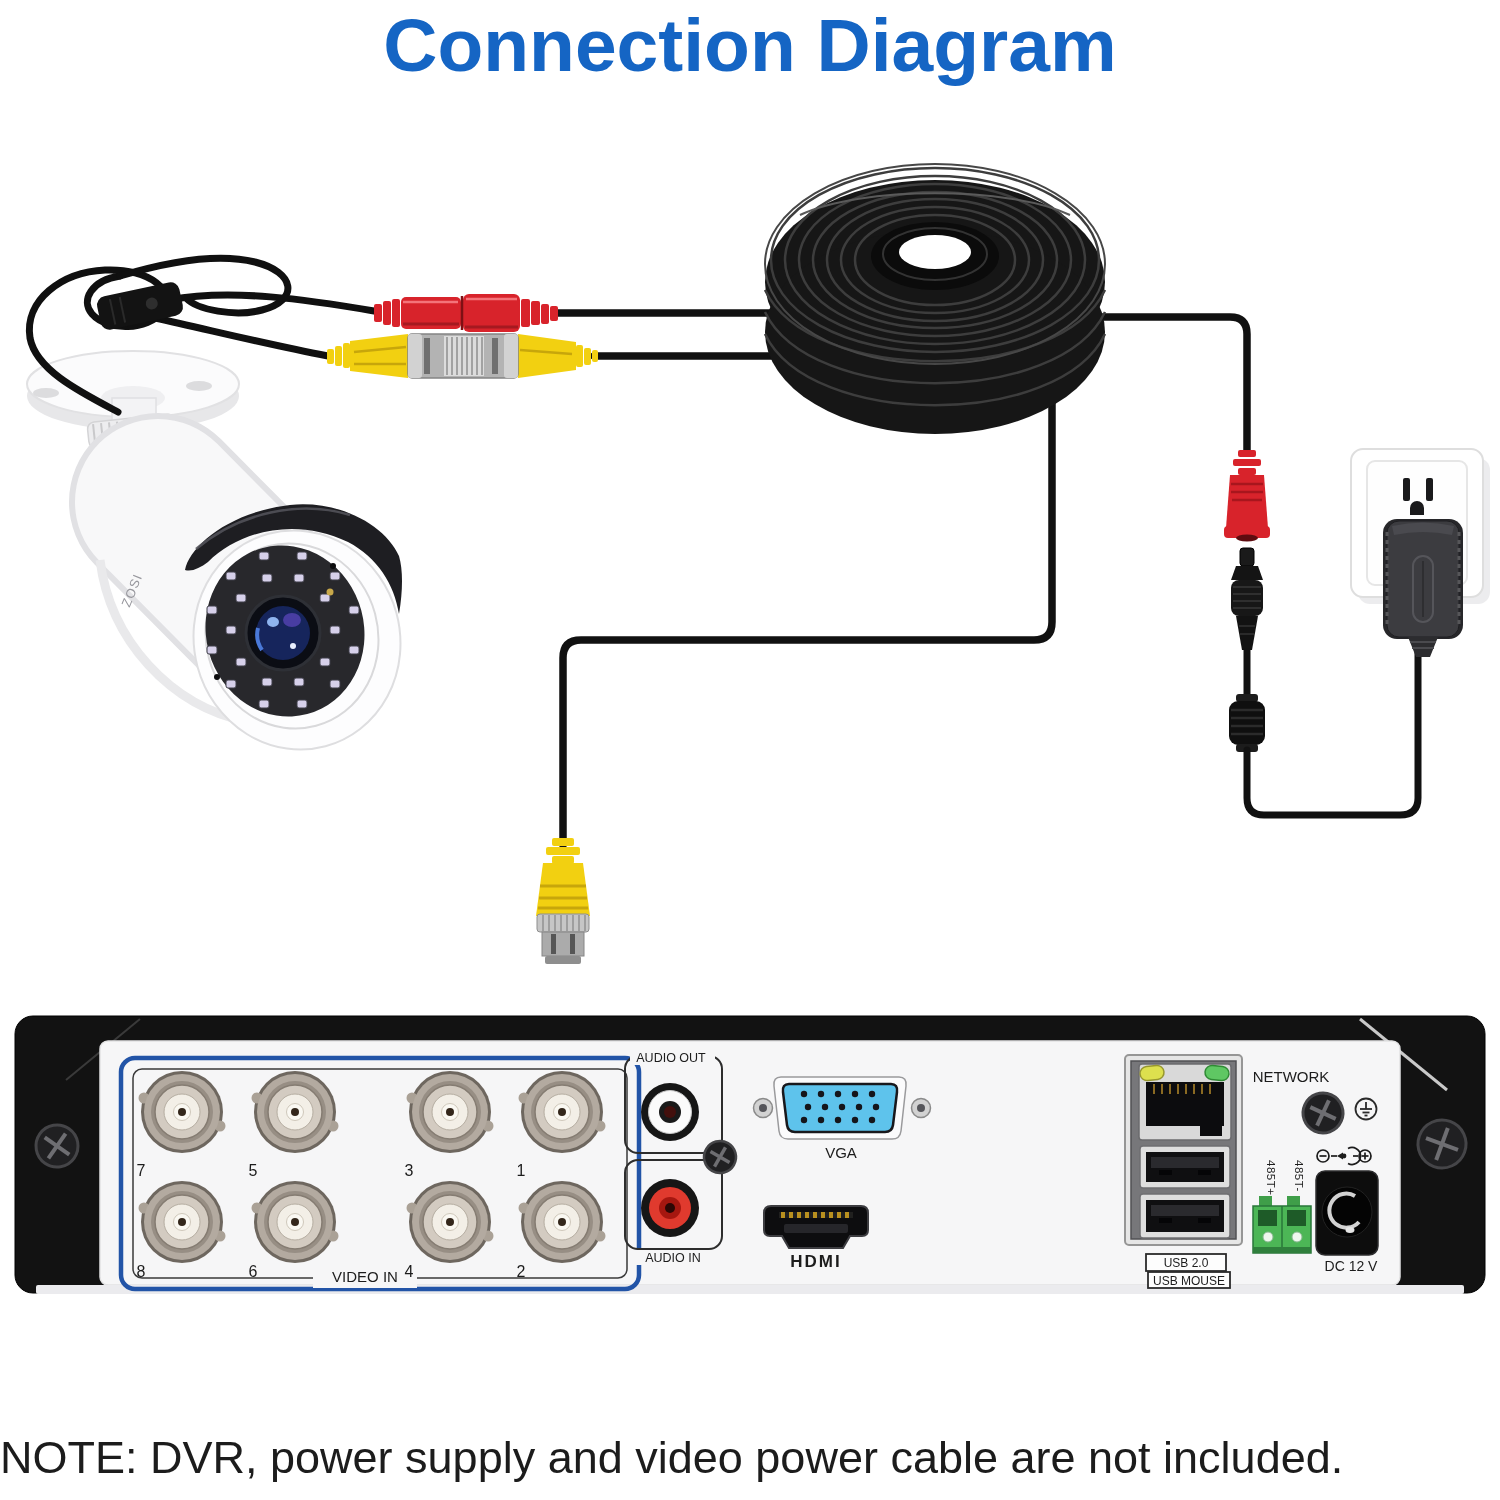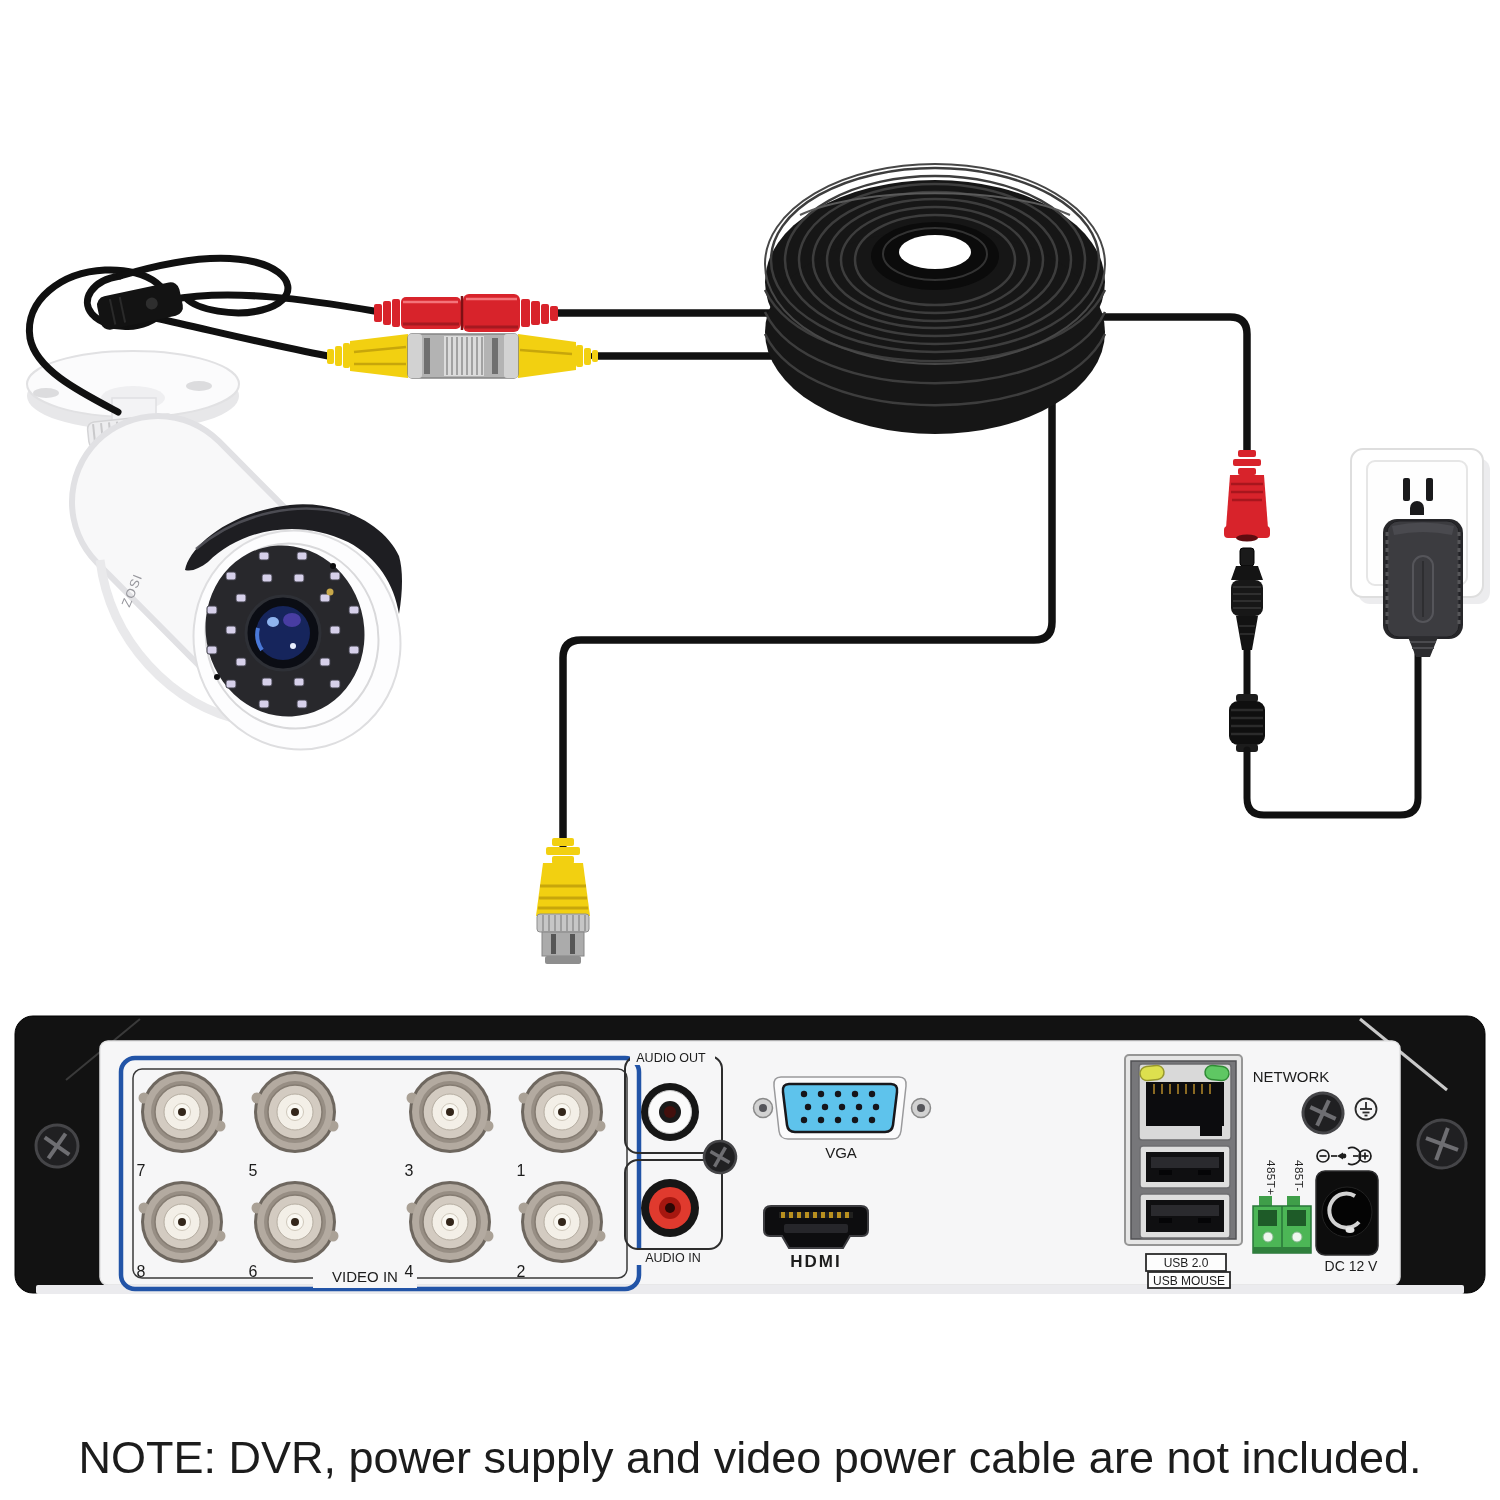--- a/index.html
+++ b/index.html
@@ -1,30 +1,31 @@
 <!DOCTYPE html>
 <html><head>
 <meta charset="utf-8">
 <style>
   html,body{margin:0;padding:0;background:#ffffff;}
   .canvas{position:relative;width:1500px;height:1500px;background:#ffffff;overflow:hidden;
           font-family:"Liberation Sans",sans-serif;}
   .title{position:absolute;top:2px;left:0;width:100%;text-align:center;
          font-size:75px;font-weight:bold;color:#1565c4;letter-spacing:0px;}
-  .note{position:absolute;top:1432px;left:0;width:100%;text-align:center;
+  .note{position:absolute;top:1432px;left:0;width:100%;text-align:left;
         font-size:45px;font-weight:400;color:#1c1c1c;}
   svg{position:absolute;left:0;top:0;}
   svg text{font-family:"Liberation Sans",sans-serif;fill:#1c1c1c;}
   .lbl{fill:#1c1c1c;}
 </style>
 </head>
 <body>
 
 <div class="canvas">
 
+  <div class="title">Connection Diagram</div>
 
   <svg width="1500" height="1500" viewBox="0 0 1500 1500">
 
     <g stroke="#111111" stroke-width="7.5" fill="none" stroke-linecap="round">
       <path d="M 556,313 L 800,313"></path>
       <path d="M 594,356 L 800,356"></path>
       <path d="M 1095,317 L 1230,317 Q 1247,317 1247,334 L 1247,450"></path>
       <path d="M 1052,382 L 1052,622 Q 1052,640 1034,640 L 581,640 Q 563,640 563,658 L 563,845"></path>
     </g>
 

